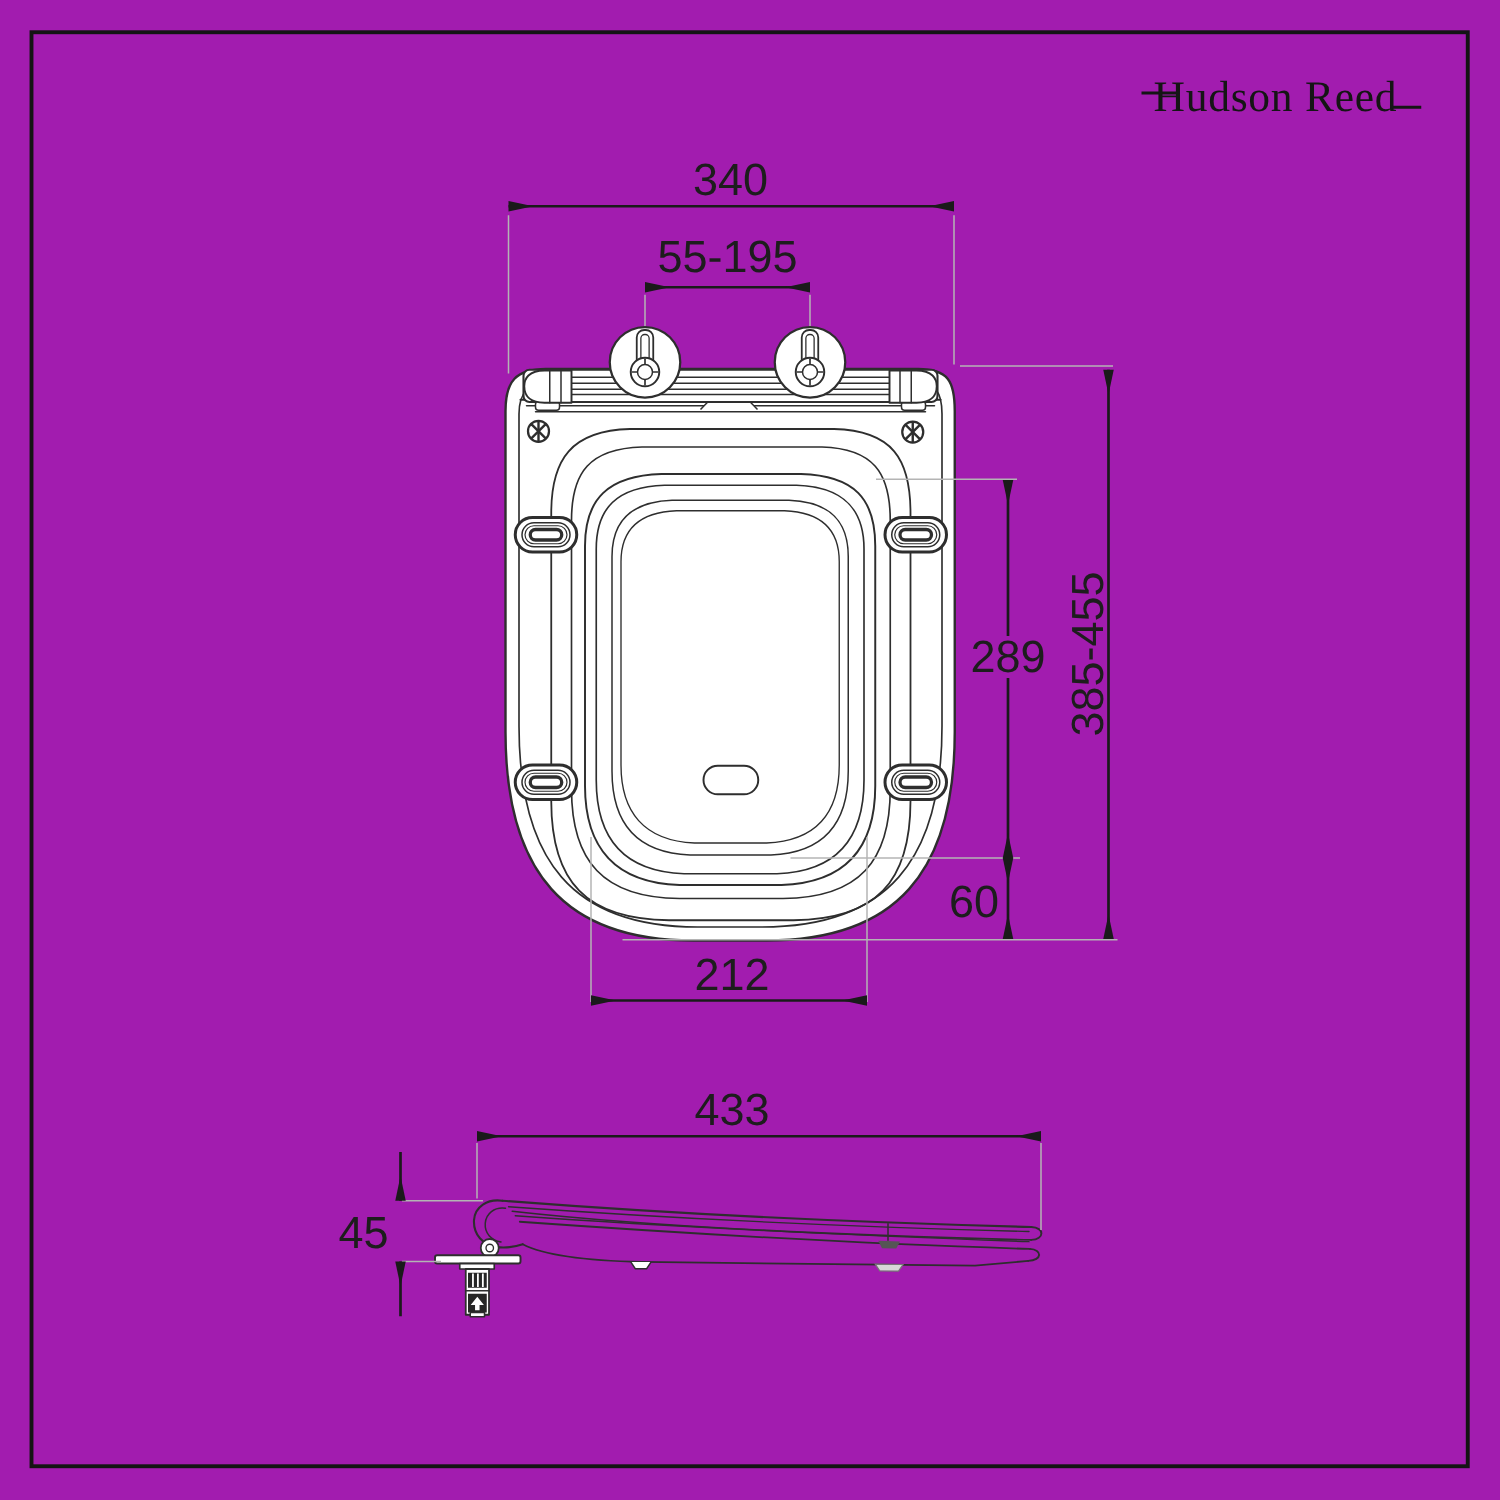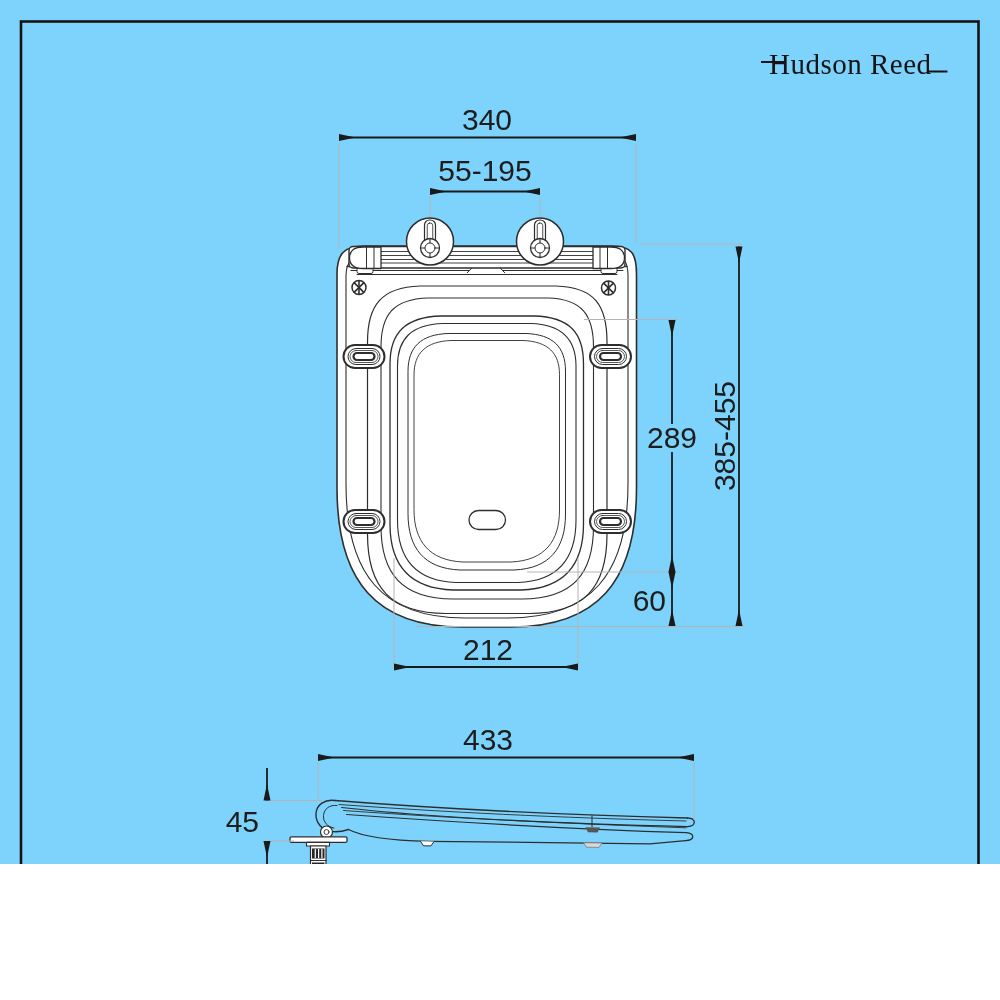--- a/index.html
+++ b/index.html
@@ -1,16 +1,16 @@
 <!DOCTYPE html>
 <html><head>
 <meta charset="utf-8">
 <style>
   html,body{margin:0;padding:0;background:#fff;}
-  .stage{position:relative;width:1000px;height:864px;background:#7dd3fc;font-family:"Liberation Sans","DejaVu Sans",sans-serif;}
+  .stage{position:relative;width:1000px;height:1000px;background:#a21caf;font-family:"Liberation Sans","DejaVu Sans",sans-serif;}
   svg{position:absolute;left:0;top:0;}
   .ln{stroke:#2e2e2e;fill:none;stroke-linecap:round;stroke-linejoin:round;}
   .fw{fill:#ffffff;stroke:#2e2e2e;stroke-linejoin:round;}
   .ext{stroke:#b4b4b4;stroke-width:1;fill:none;}
   .dim{stroke:#1a1a1a;stroke-width:1.8;fill:none;}
   .dtx{font:30px "Liberation Sans","DejaVu Sans",sans-serif;fill:#1d1d1d;}
   .logo-text{font:29px "Liberation Serif","DejaVu Serif",serif;fill:#151515;letter-spacing:.5px;}
   .dk{fill:#262626;stroke:none;}
 </style>
 </head>

